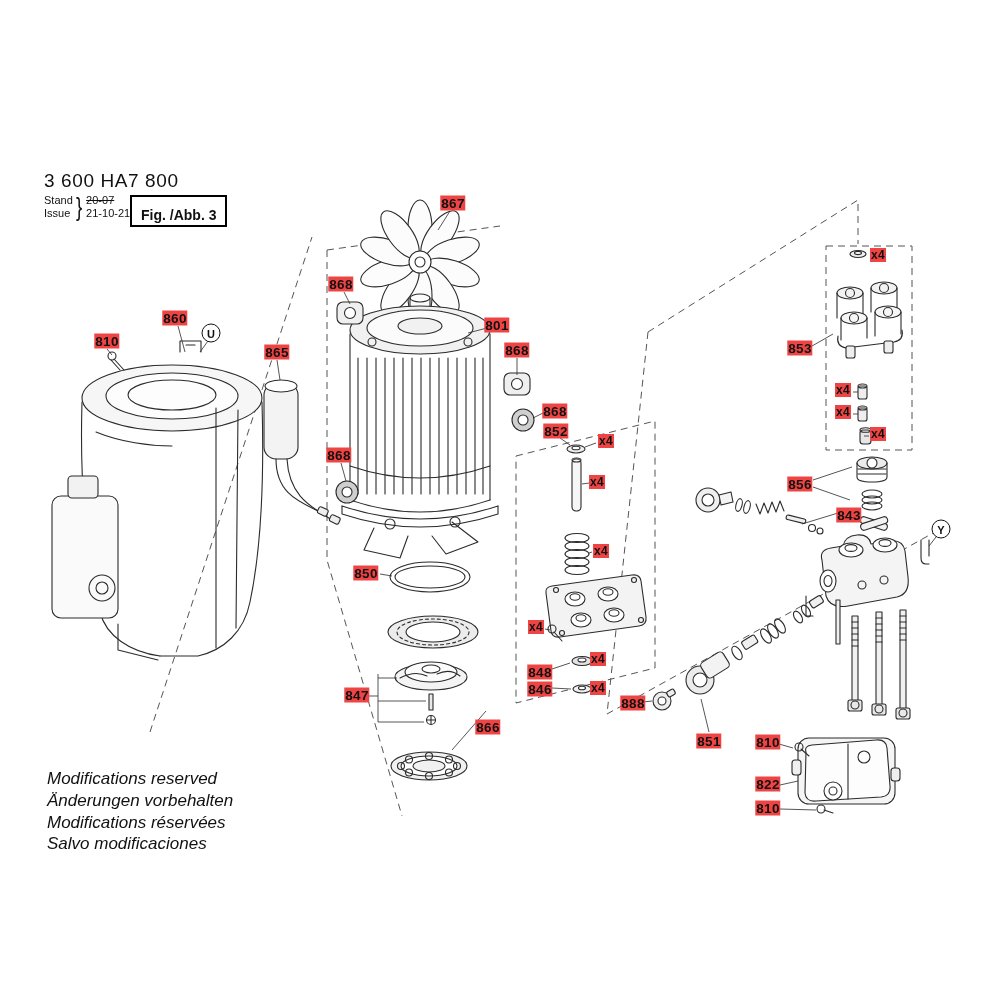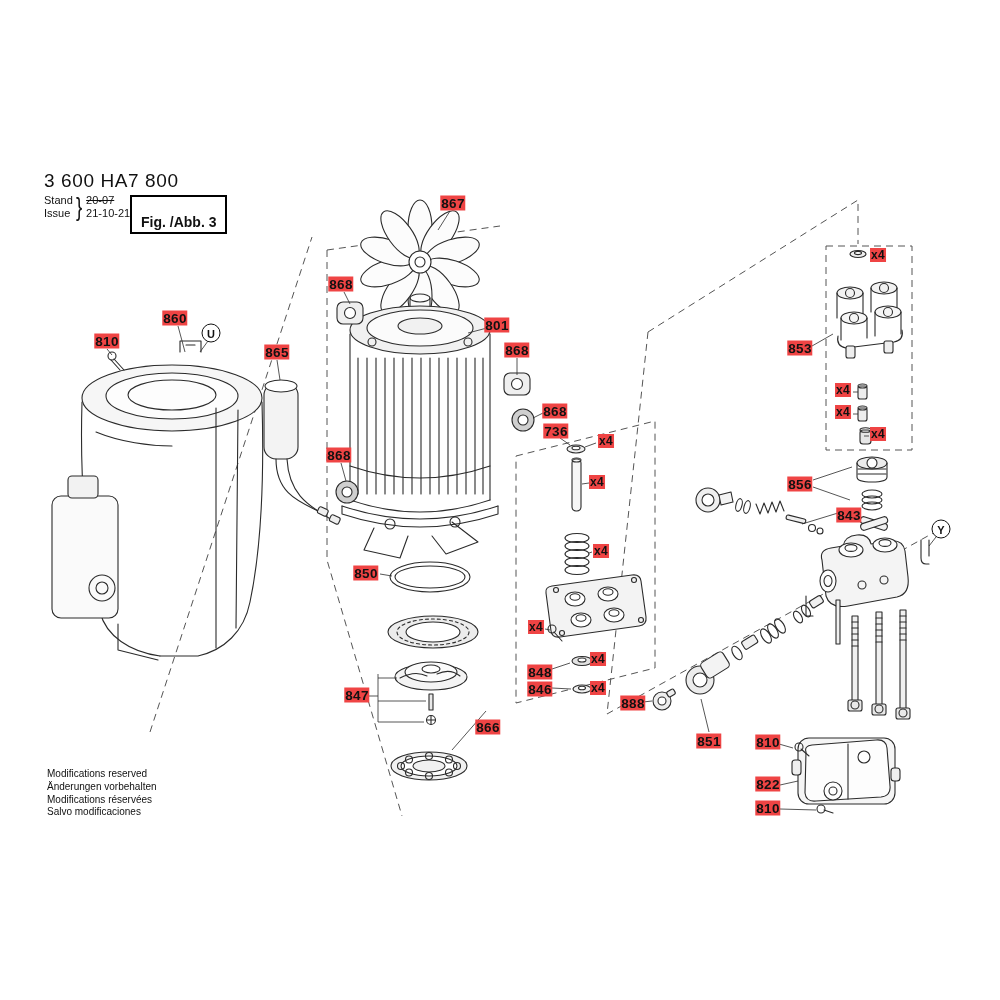--- a/index.html
+++ b/index.html
@@ -14,22 +14,22 @@
   .callout { position:absolute; transform:translate(-50%,-50%); width:19px; height:19px;
              border:1.5px solid #111; border-radius:50%; display:flex; align-items:center;
              justify-content:center; font-size:11px; font-weight:bold; background:#fff; }
 
   #pnum { position:absolute; left:44px; top:170px; font-size:19px; letter-spacing:.6px; }
   .rev  { position:absolute; left:44px; top:194px; display:flex; align-items:center;
           font-size:11px; line-height:13px; }
   .rev .brace { font-size:25px; font-weight:300; margin:0 3px 0 2px; transform:scaleX(.75); }
   .strike { text-decoration:line-through; }
   .figbox { position:absolute; left:130px; top:195px; border:2.5px solid #000;
-            padding:17px 9px 2px; font-size:14px; font-weight:bold; background:#fff; }
-  .footer { position:absolute; left:47px; top:768px; font-size:10px; line-height:1.28; }
+            padding:10px 9px 2px; font-size:14px; font-weight:bold; background:#fff; }
+  .footer { position:absolute; left:47px; top:768px; font-size:17px; line-height:1.28;font-style:italic; }
 
   
   .dash { stroke:#555; stroke-width:1; fill:none; stroke-dasharray:7 5; }
   .draw { stroke:#2b2b2b; stroke-width:1.1; fill:none; stroke-linecap:round; stroke-linejoin:round; }
   .lead { stroke:#2b2b2b; stroke-width:.8; fill:none; }
 </style>
 </head>
 <body>
 
 <div id="stage">
@@ -368,21 +368,21 @@
   <div id="labels">
       <div class="plabel" style="left: 107px; top: 341px;">810</div>
       <div class="plabel" style="left: 175px; top: 318px;">860</div>
       <div class="plabel" style="left: 277px; top: 352px;">865</div>
       <div class="plabel" style="left: 341px; top: 284px;">868</div>
       <div class="plabel" style="left: 453px; top: 203px;">867</div>
       <div class="plabel" style="left: 497px; top: 325px;">801</div>
       <div class="plabel" style="left: 517px; top: 350px;">868</div>
       <div class="plabel" style="left: 555px; top: 411px;">868</div>
       <div class="plabel" style="left: 339px; top: 455px;">868</div>
-      <div class="plabel" style="left: 556px; top: 431px;">736</div>
+      <div class="plabel" style="left: 556px; top: 431px;">852</div>
       <div class="plabel" style="left: 366px; top: 573px;">850</div>
       <div class="plabel" style="left: 357px; top: 695px;">847</div>
       <div class="plabel" style="left: 488px; top: 703px; margin-top: 24px;">866</div>
       <div class="plabel" style="left: 540px; top: 672px;">848</div>
       <div class="plabel" style="left: 540px; top: 689px;">846</div>
       <div class="plabel" style="left: 800px; top: 348px;">853</div>
       <div class="plabel" style="left: 800px; top: 484px;">856</div>
       <div class="plabel" style="left: 849px; top: 515px;">843</div>
       <div class="plabel" style="left: 633px; top: 703px;">888</div>
       <div class="plabel" style="left: 709px; top: 741px;">851</div>

